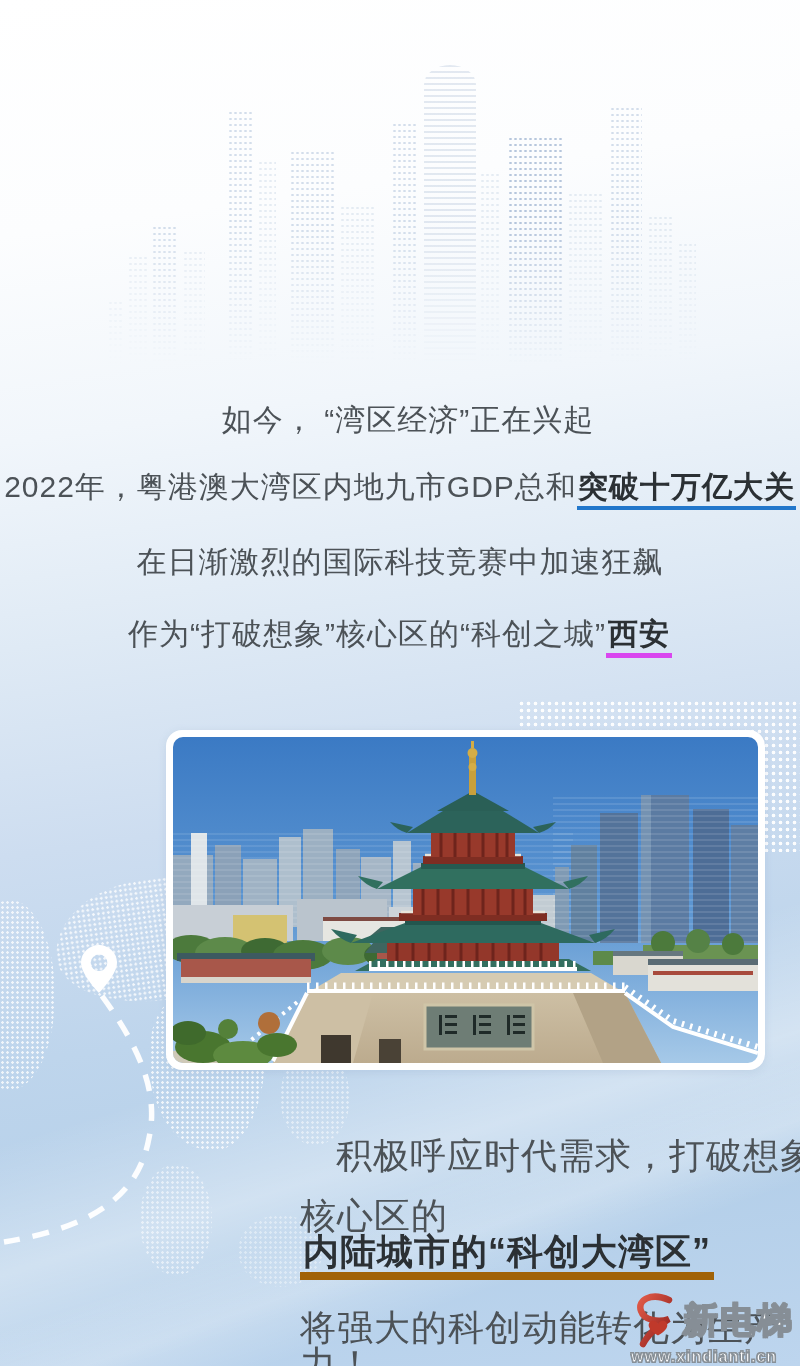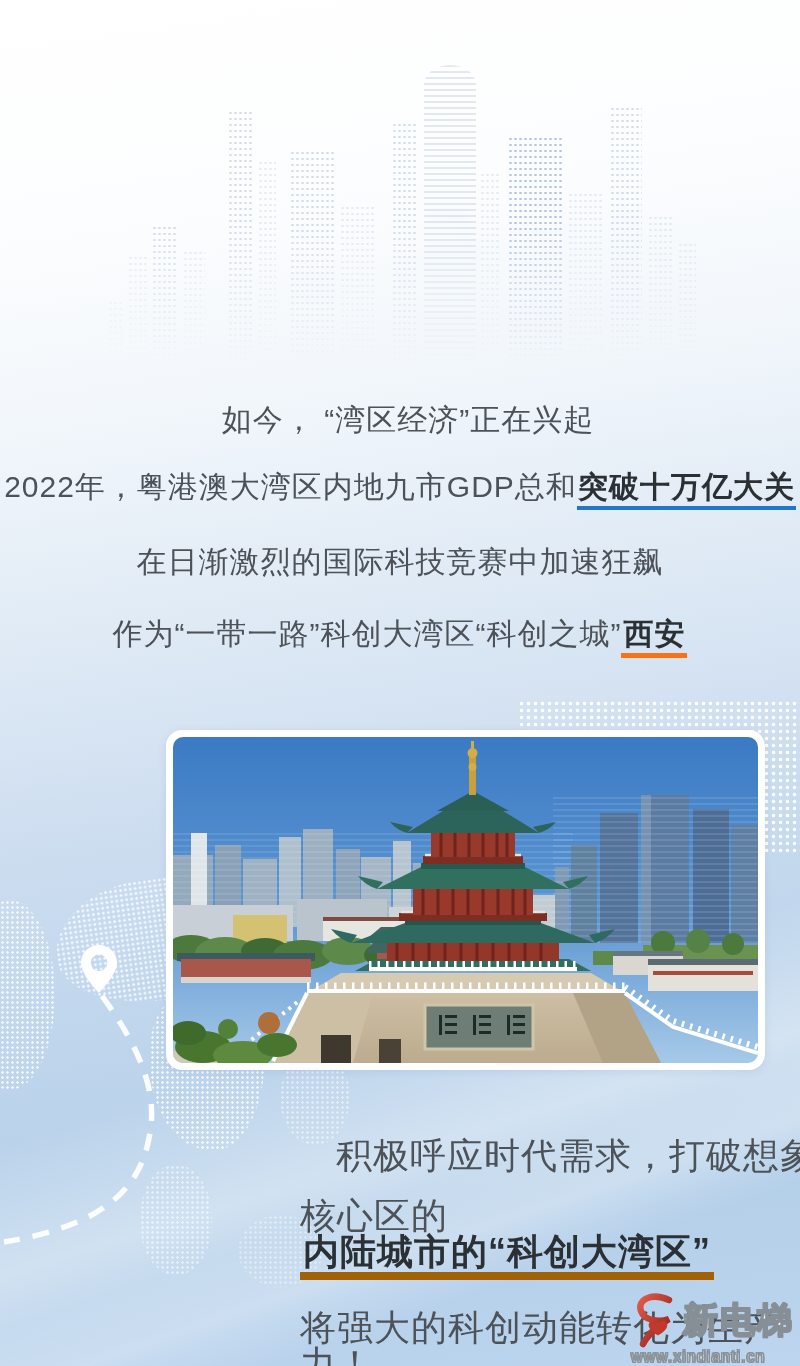--- a/index.html
+++ b/index.html
@@ -28,21 +28,21 @@
   
   .hero{position:absolute;left:0;top:401px;width:800px;text-align:center;
     font-size:30px;color:#4c5257;letter-spacing:1px;z-index:6;}
   .hero .ln{line-height:38px;}
   .hero .ln1{margin-bottom:29px;margin-left:16px;}
   .hero .ln2{margin-bottom:33px;}
   .hero .ln3{margin-bottom:34px;}
   .b{font-weight:bold;color:#2b3034;}
   .ul{display:inline-block;line-height:34px;}
   .ul4{border-bottom:4px solid #2277cb;padding:0 1px 2px 1px;}
-  .ul5{border-bottom:5px solid #f97316;padding:0 2px 2px 2px;}
+  .ul5{border-bottom:5px solid #d946ef;padding:0 2px 2px 2px;}
   .ul6{border-bottom:8px solid #a16207;padding:0 3px 3px 3px;}
 
   
   .dotpatch{position:absolute;left:518px;top:700px;width:282px;height:152px;z-index:1;
     background-image:radial-gradient(circle,#ffffff 1.7px,transparent 2.1px);background-size:7px 7px;opacity:.95;}
   .photo-card{position:absolute;left:166px;top:730px;width:599px;height:340px;background:#fff;
     border-radius:16px;padding:0;z-index:2;box-shadow:0 2px 8px rgba(120,150,185,.18);}
   .photo-card svg{position:absolute;left:7px;top:7px;border-radius:10px;}
 
   
@@ -57,21 +57,21 @@
   .closing .ln{line-height:36px;}
   .closing .ln1{margin-bottom:24px;transform:translateX(36px);}
   .closing .ln2{margin-bottom:30px;}
 
   
   .logo{position:absolute;right:6px;bottom:0;z-index:7;text-align:left;}
   .logo-row{display:flex;align-items:center;justify-content:flex-end;}
   .logo-cn{font-size:35px;font-weight:bold;color:#ffffff;letter-spacing:2px;
     -webkit-text-stroke:1.6px #868e96;
     text-shadow:1px 1px 0 #8a9298,-1px 1px 0 #8a9298,1px -1px 0 #8a9298,-1px -1px 0 #8a9298;}
-  .logo-url{font-size:16px;font-weight:normal;color:#ffffff;letter-spacing:1px;margin-top:0px;
+  .logo-url{font-size:16px;font-weight:bold;color:#ffffff;letter-spacing:1px;margin-top:0px;
     -webkit-text-stroke:1px #868e96;
     text-shadow:1px 1px 0 #8a9298,-1px 1px 0 #8a9298,1px -1px 0 #8a9298,-1px -1px 0 #8a9298;}
 </style>
 </head>
 <body>
 
 <div class="streak streak1"></div>
 <div class="streak streak2"></div>
 
 <div class="skyline">
@@ -90,21 +90,21 @@
   <div class="bld dots-c" style="left:568px;width:36px;height:173px;"></div>
   <div class="bld dots-b" style="left:610px;width:32px;height:259px;"></div>
   <div class="bld dots-c" style="left:648px;width:26px;height:150px;"></div>
   <div class="bld dots-c" style="left:678px;width:18px;height:123px;"></div>
 </div>
 
 <div class="hero">
   <div class="ln ln1">如今， “湾区经济”正在兴起</div>
   <div class="ln ln2"><span>2022年，粤港澳大湾区内地九市GDP总和</span><span class="b ul ul4">突破十万亿大关</span></div>
   <div class="ln ln3">在日渐激烈的国际科技竞赛中加速狂飙</div>
-  <div class="ln"><span>作为“一带一路”科创大湾区“科创之城”</span><span class="b ul ul5">西安</span></div>
+  <div class="ln"><span>作为“打破想象”核心区的“科创之城”</span><span class="b ul ul5">西安</span></div>
 </div>
 
 <div class="dotpatch"></div>
 
 <div class="blob" style="left:55px;top:878px;width:210px;height:122px;border-radius:45% 55% 50% 50%/55% 45% 55% 45%;transform:rotate(-8deg);opacity:.85;"></div>
 <div class="blob" style="left:150px;top:985px;width:115px;height:165px;border-radius:50% 50% 45% 55%/40% 45% 60% 55%;opacity:.8;"></div>
 <div class="blob" style="left:-35px;top:900px;width:90px;height:190px;border-radius:50%;opacity:.8;"></div>
 <div class="blob" style="left:280px;top:1050px;width:70px;height:95px;border-radius:50%;opacity:.5;"></div>
 <div class="blob" style="left:140px;top:1165px;width:72px;height:110px;border-radius:48%;opacity:.55;"></div>
 <div class="blob" style="left:238px;top:1215px;width:85px;height:72px;border-radius:50%;opacity:.4;"></div>

